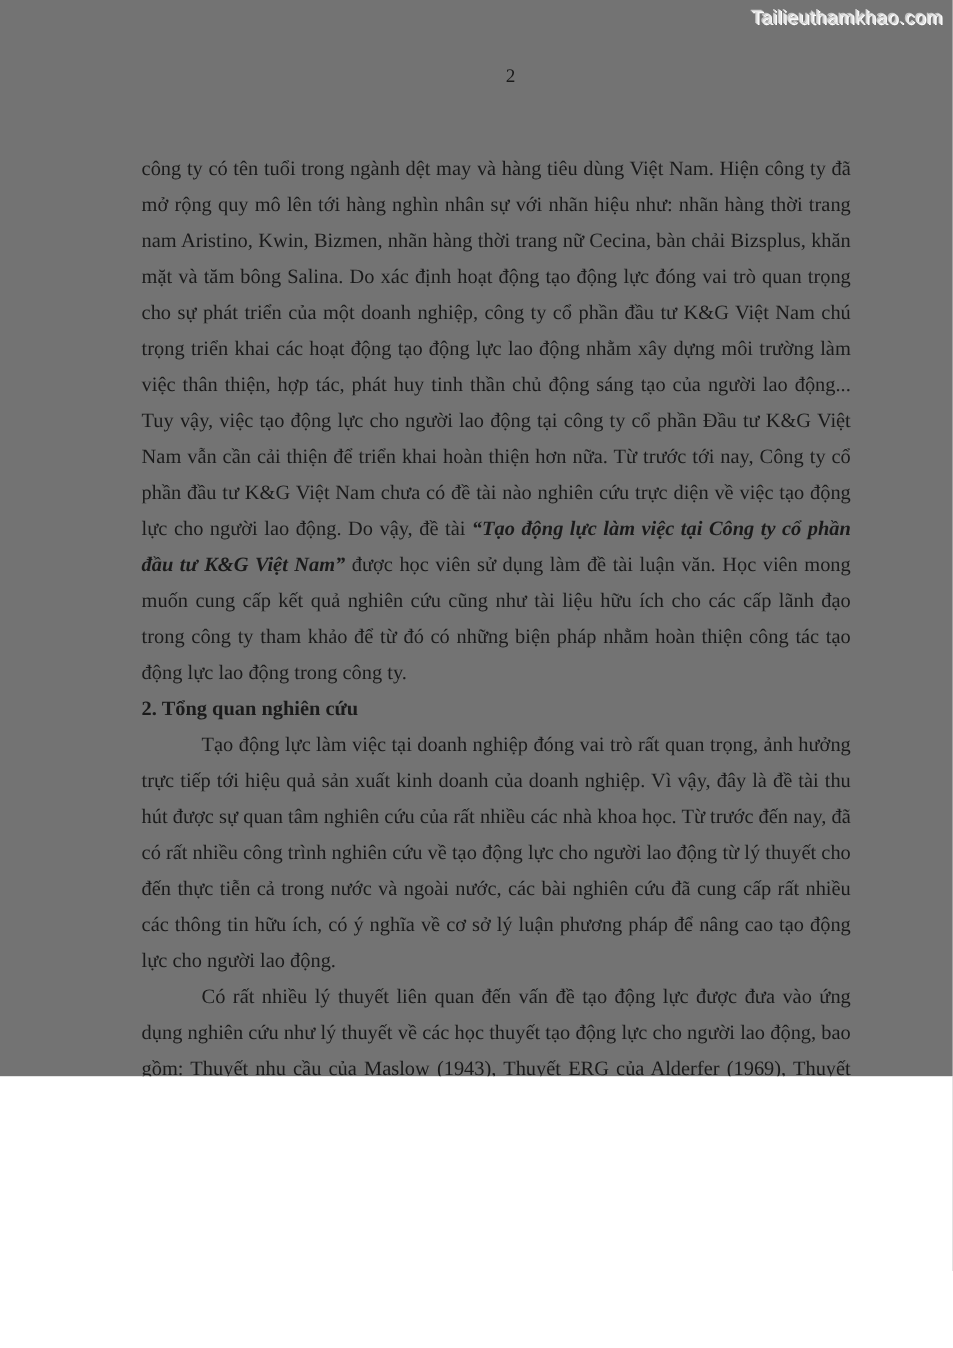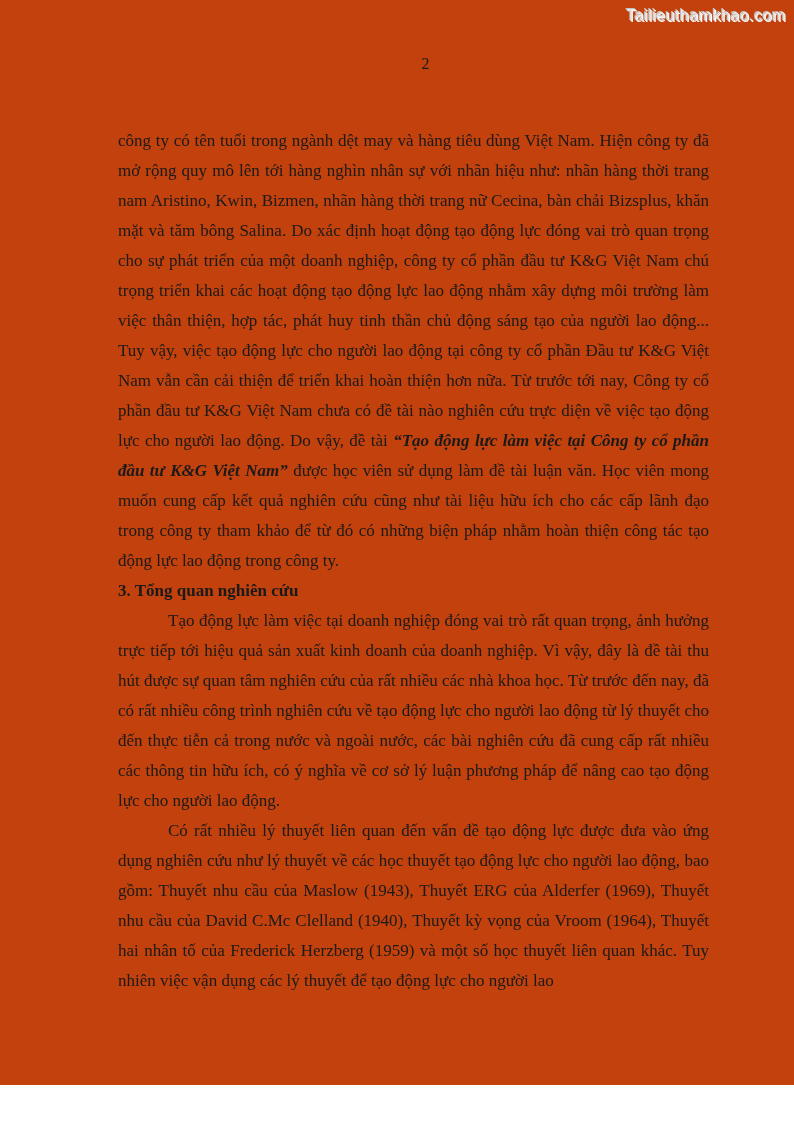--- a/index.html
+++ b/index.html
@@ -3,22 +3,22 @@
 <meta charset="utf-8">
 <style>
   html, body {
     margin: 0;
     padding: 0;
     background: #ffffff;
   }
   .page {
     position: relative;
     width: 794px;
-    height: 1085px;
-    background: #c2410c;
+    height: 897px;
+    background: #737373;
     overflow: hidden;
     font-family: "Liberation Serif", serif;
     color: #1a1a1a;
   }
   .watermark {
     position: absolute;
     top: 7px;
     right: 8px;
     font-family: "Liberation Sans", sans-serif;
     font-size: 16px;
@@ -71,21 +71,21 @@
 <div class="page">
 
   <div class="watermark">Tailieuthamkhao.com</div>
 
   <div class="page-number">2</div>
 
   <div class="content">
 
     <p class="para"><span>công ty có tên tuổi trong ngành dệt may và hàng tiêu dùng Việt Nam. Hiện công ty đã mở rộng quy mô lên tới hàng nghìn nhân sự với nhãn hiệu như: nhãn hàng thời trang nam Aristino, Kwin, Bizmen, nhãn hàng thời trang nữ Cecina, bàn chải Bizsplus, khăn mặt và tăm bông Salina. Do xác định hoạt động tạo động lực đóng vai trò quan trọng cho sự phát triển của một doanh nghiệp, công ty cổ phần đầu tư K&amp;G Việt Nam chú trọng triển khai các hoạt động tạo động lực lao động nhằm xây dựng môi trường làm việc thân thiện, hợp tác, phát huy tinh thần chủ động sáng tạo của người lao động... Tuy vậy, việc tạo động lực cho người lao động tại công ty cổ phần Đầu tư K&amp;G Việt Nam vẫn cần cải thiện để triển khai hoàn thiện hơn nữa. Từ trước tới nay, Công ty cổ phần đầu tư K&amp;G Việt Nam chưa có đề tài nào nghiên cứu trực diện về việc tạo động lực cho người lao động. Do vậy, đề tài </span><span class="bold-italic">“Tạo động lực làm việc tại Công ty cổ phần đầu tư K&amp;G Việt Nam”</span><span> được học viên sử dụng làm đề tài luận văn. Học viên mong muốn cung cấp kết quả nghiên cứu cũng như tài liệu hữu ích cho các cấp lãnh đạo trong công ty tham khảo để từ đó có những biện pháp nhằm hoàn thiện công tác tạo động lực lao động trong công ty.</span></p>
 
-    <h2 class="heading">3. Tổng quan nghiên cứu</h2>
+    <h2 class="heading">2. Tổng quan nghiên cứu</h2>
 
     <p class="para indent">Tạo động lực làm việc tại doanh nghiệp đóng vai trò rất quan trọng, ảnh hưởng trực tiếp tới hiệu quả sản xuất kinh doanh của doanh nghiệp. Vì vậy, đây là đề tài thu hút được sự quan tâm nghiên cứu của rất nhiều các nhà khoa học. Từ trước đến nay, đã có rất nhiều công trình nghiên cứu về tạo động lực cho người lao động từ lý thuyết cho đến thực tiễn cả trong nước và ngoài nước, các bài nghiên cứu đã cung cấp rất nhiều các thông tin hữu ích, có ý nghĩa về cơ sở lý luận phương pháp để nâng cao tạo động lực cho người lao động.</p>
 
     <p class="para indent">Có rất nhiều lý thuyết liên quan đến vấn đề tạo động lực được đưa vào ứng dụng nghiên cứu như lý thuyết về các học thuyết tạo động lực cho người lao động, bao gồm: Thuyết nhu cầu của Maslow (1943), Thuyết ERG của Alderfer (1969), Thuyết nhu cầu của David C.Mc Clelland (1940), Thuyết kỳ vọng của Vroom (1964), Thuyết hai nhân tố của Frederick Herzberg (1959) và một số học thuyết liên quan khác. Tuy nhiên việc vận dụng các lý thuyết để tạo động lực cho người lao</p>
 
   </div>
 
 </div>
 
 </body></html>

